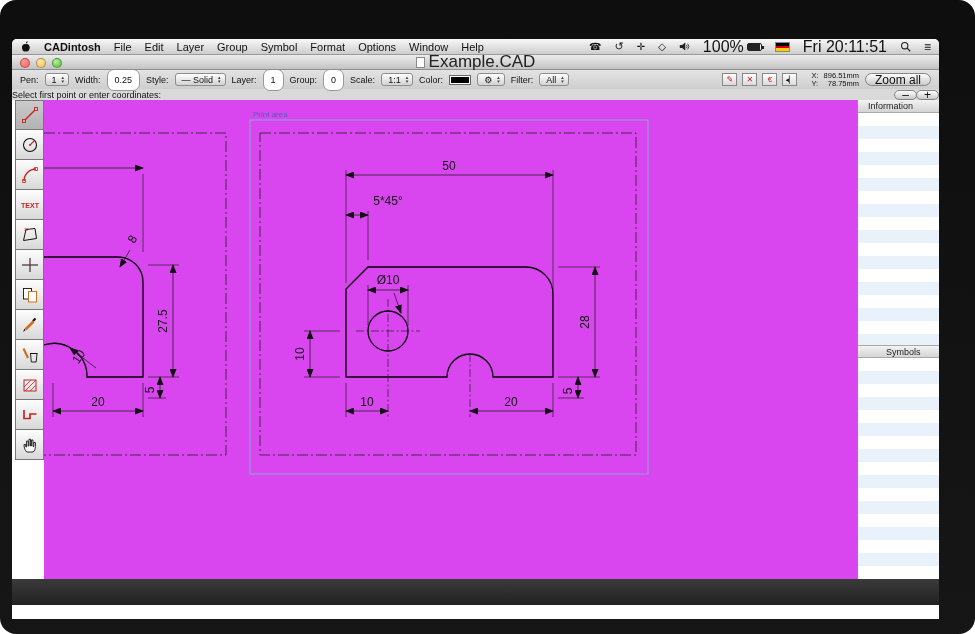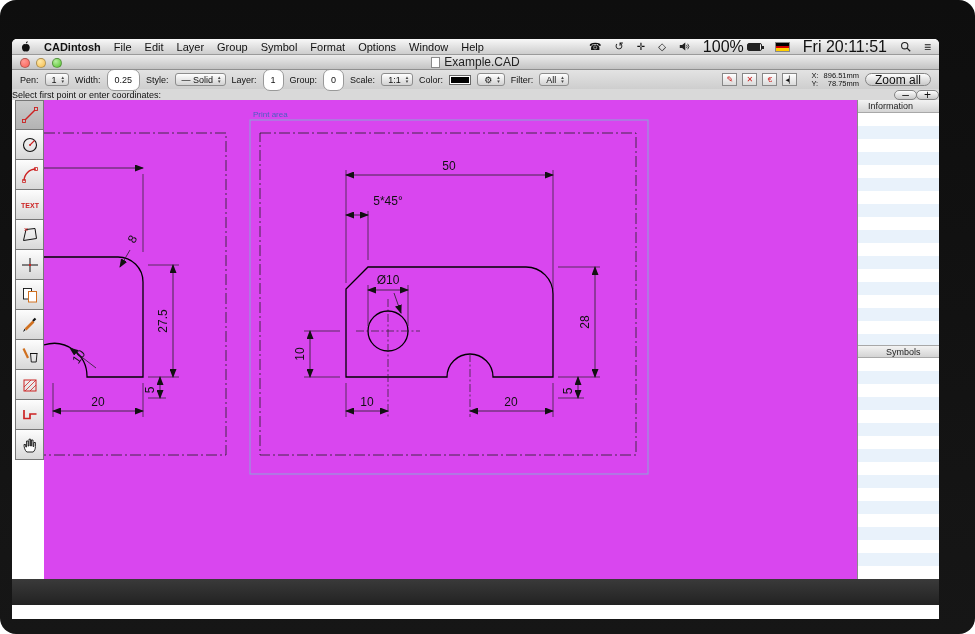--- a/index.html
+++ b/index.html
@@ -17,21 +17,21 @@
   .i-phone::before { content:"☎"; font-size:10px; }
   .i-hist::before  { content:"↺"; font-size:11px; }
   .i-move::before  { content:"✛"; font-size:10px; }
   .i-diam::before  { content:"◇"; font-size:10px; }
   .i-list::before  { content:"≡"; font-size:12px; }
   .batt { display:inline-block; position:relative; width:15px; height:8px; border:1px solid #222; border-radius:2px; background:linear-gradient(90deg,#222 0 90%,#eee 90%); }
   .batt-nub { position:absolute; right:-3px; top:2px; width:2px; height:3px; background:#222; }
   .flag { display:inline-block; width:15px; height:10px; border:1px solid #888; background:linear-gradient(#000 0 33%,#d00000 33% 66%,#ffce00 66%); }
 
   
-  .titlebar { height:15px; background:linear-gradient(#ececec,#c3c3c3); border-bottom:1px solid #8f8f8f; position:relative; display:flex; align-items:center; justify-content:center; font-size:12px; color:#222; gap:4px; }
+  .titlebar { height:15px; background:linear-gradient(#ececec,#c3c3c3); border-bottom:1px solid #8f8f8f; position:relative; display:flex; align-items:center; justify-content:center; font-size:17px; color:#222; gap:4px; }
   .lights { position:absolute; left:8px; top:2.5px; display:flex; gap:6px; }
   .light { width:10px; height:10px; border-radius:50%; border:1px solid rgba(0,0,0,.3); }
   .l-red { background:radial-gradient(circle at 35% 30%, #ff9a94, #f96156); }
   .l-yel { background:radial-gradient(circle at 35% 30%, #ffe9a8, #f5bd4f); }
   .l-grn { background:radial-gradient(circle at 35% 30%, #b7efa0, #53c22b); }
   .doc { width:9px; height:11px; background:#fff; border:1px solid #8a8a8a; }
 
   
   .toolbar { height:19px; background:linear-gradient(#e3e3e3,#cecece); display:flex; align-items:center; padding:0 8px; gap:6px; font-size:9px; color:#111; }
   .tlabel { white-space:nowrap; }

